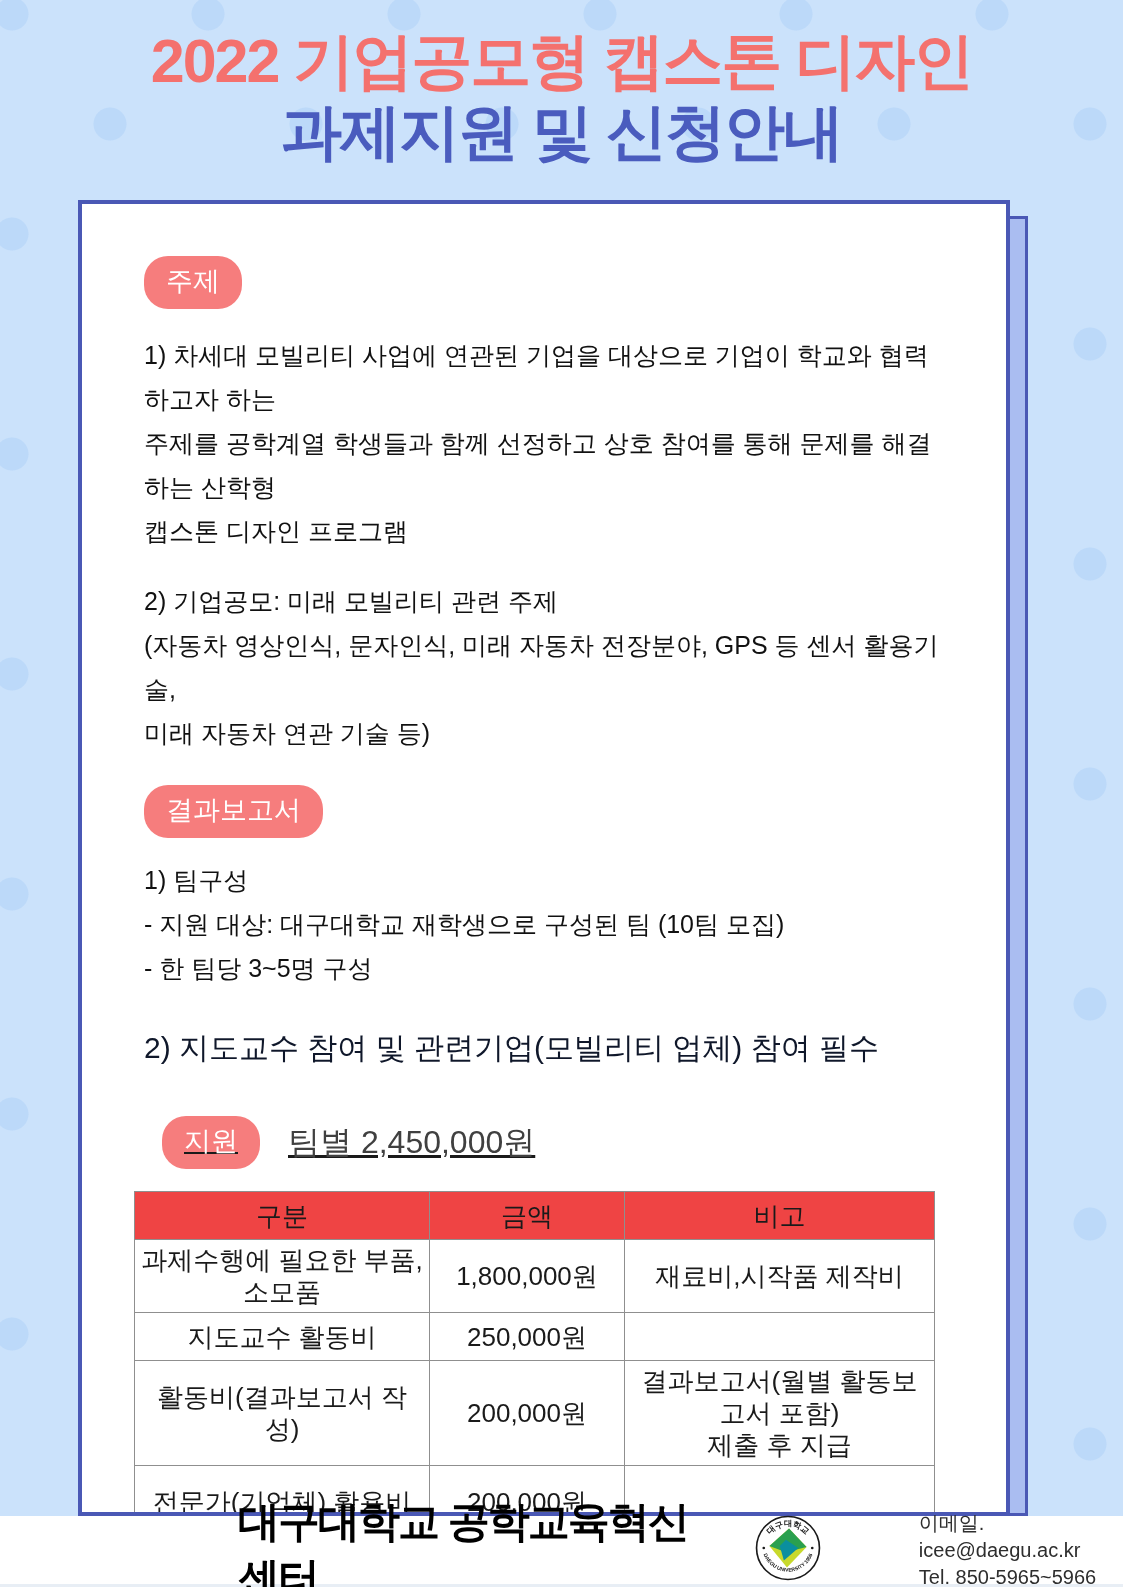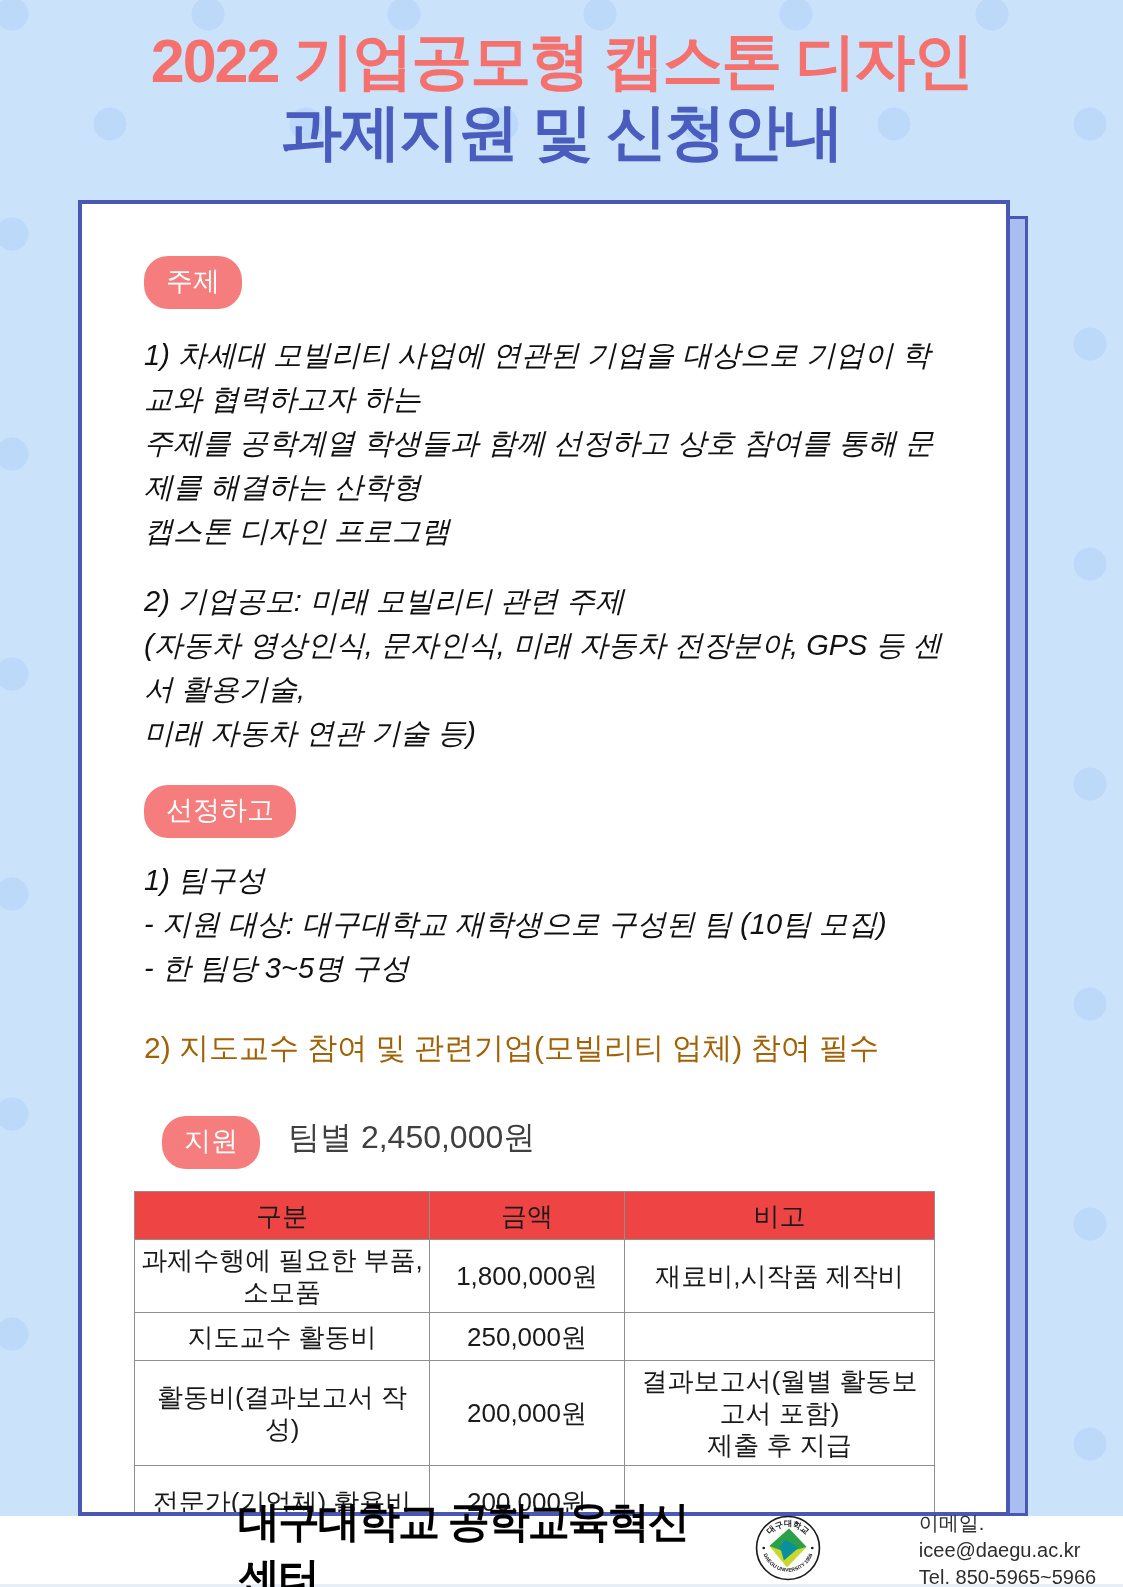--- a/index.html
+++ b/index.html
@@ -53,43 +53,43 @@
     display: inline-block;
     background: #f67d7d;
     color: #ffffff;
     font-size: 27px;
     line-height: 1;
     padding: 12px 22px 14px 22px;
     border-radius: 24px;
   }
 
   .body-text {
-    font-size: 29px;
+    font-size: 25px;
     line-height: 44px;
     white-space: pre-line;
     color: #111;
-    font-style: italic;
   }
   .mt-topic-badge { margin-top: 45px; }
   .mt-para1 { margin-top: 24px; }
   .mt-para2 { margin-top: 26px; }
   .mt-req-badge { margin-top: 30px; }
   .mt-team { margin-top: 20px; }
   .highlight-red {
     margin-top: 40px;
-    color: #a16207;
+    color: #0f172a;
     font-size: 30px;
     line-height: 36px;
   }
   .support-row {
     margin-top: 50px;
     margin-left: 18px;
     display: flex;
-    align-items: flex-start;
+    align-items: center;
     gap: 28px;
+    text-decoration: underline;
   }
   .support-amount { font-size: 32px; color: #404040; }
 
   table.fund-table {
     margin-top: 22px;
     margin-left: -10px;
     width: 800px;
     border-collapse: collapse;
     table-layout: fixed;
   }
@@ -155,21 +155,21 @@
       <span class="badge-pill">주제</span>
     </div>
     <div class="body-text mt-para1">1) 차세대 모빌리티 사업에 연관된 기업을 대상으로 기업이 학교와 협력하고자 하는
 주제를 공학계열 학생들과 함께  선정하고 상호 참여를 통해 문제를 해결하는 산학형
 캡스톤 디자인 프로그램</div>
     <div class="body-text mt-para2">2) 기업공모: 미래 모빌리티 관련 주제
 (자동차 영상인식, 문자인식, 미래 자동차 전장분야, GPS 등 센서 활용기술,
  미래 자동차 연관 기술 등)</div>
 
     <div class="mt-req-badge">
-      <span class="badge-pill">선정하고</span>
+      <span class="badge-pill">결과보고서</span>
     </div>
     <div class="body-text mt-team">1) 팀구성
 -  지원 대상: 대구대학교 재학생으로 구성된 팀 (10팀 모집)
 -  한 팀당 3~5명 구성</div>
     <div class="highlight-red">2) 지도교수 참여 및 관련기업(모빌리티 업체) 참여 필수</div>
 
     <div class="support-row">
       <span class="badge-pill">지원</span>
       <span class="support-amount">팀별 2,450,000원</span>
     </div>

